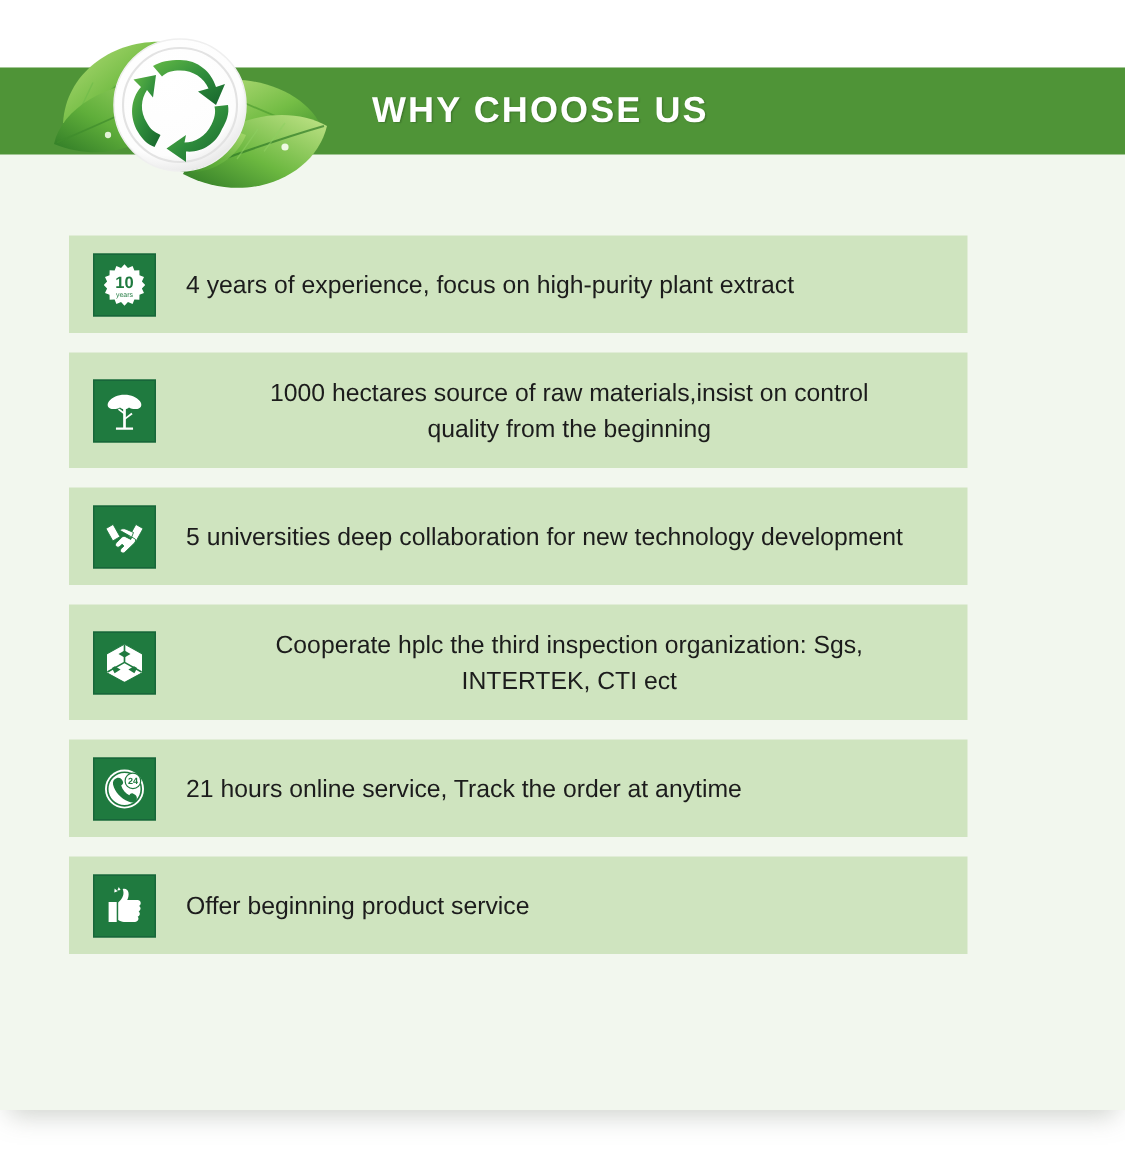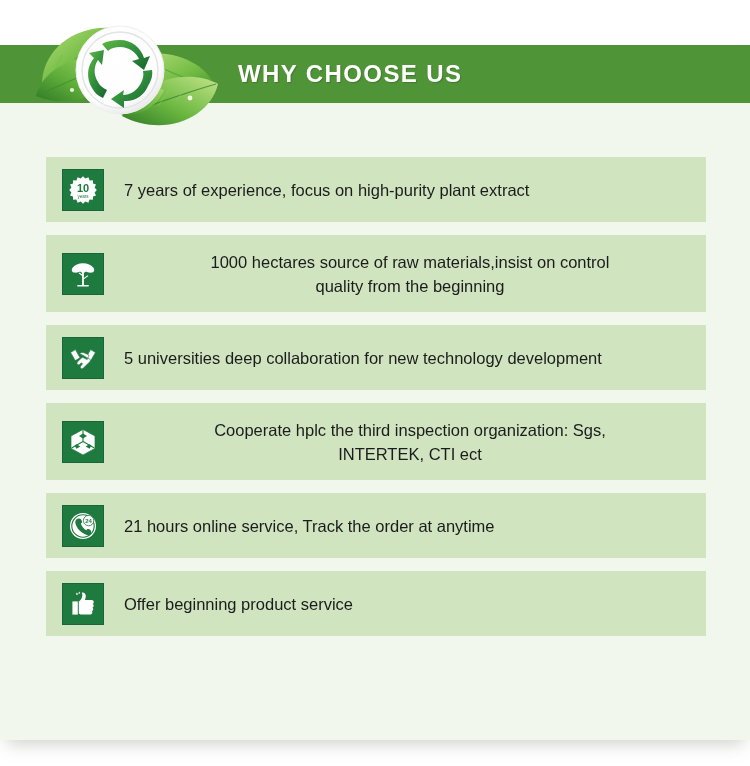--- a/index.html
+++ b/index.html
@@ -44,21 +44,21 @@
   .header-band {
     position: absolute;
     left: 0;
     top: 45px;
     width: 750px;
     height: 58px;
     background: #4f9437;
   }
   .header-title {
     position: absolute;
-    left: 238px;
+    left: 248px;
     top: 45px;
     height: 58px;
     line-height: 58px;
     font-size: 24px;
     font-weight: bold;
     letter-spacing: 1.4px;
     color: #ffffff;
     text-shadow: 1px 1px 1px rgba(0,0,0,0.18);
     white-space: nowrap;
   }
@@ -71,21 +71,21 @@
     width: 212px;
     height: 128px;
   }
   .logo svg { display: block; }
 
   
   .rows {
     position: absolute;
     left: 46px;
     top: 157px;
-    width: 660px;
+    width: 599px;
   }
   .row {
     position: relative;
     background: #cfe4bf;
     display: flex;
     align-items: center;
     margin-bottom: 13px;
     padding: 0;
     box-sizing: border-box;
   }
@@ -199,21 +199,21 @@
   <div class="rows">
 
     <div class="row h1">
       <div class="icon-box">
         <svg width="30" height="30" viewBox="0 0 30 30" xmlns="http://www.w3.org/2000/svg">
           <path fill="#ffffff" d="M15 1.2 L17.3 3.6 L20.4 2.3 L21.6 5.4 L24.9 5.2 L25 8.5 L28 9.6 L26.6 12.6 L28.8 15 L26.6 17.4 L28 20.4 L25 21.5 L24.9 24.8 L21.6 24.6 L20.4 27.7 L17.3 26.4 L15 28.8 L12.7 26.4 L9.6 27.7 L8.4 24.6 L5.1 24.8 L5 21.5 L2 20.4 L3.4 17.4 L1.2 15 L3.4 12.6 L2 9.6 L5 8.5 L5.1 5.2 L8.4 5.4 L9.6 2.3 L12.7 3.6 Z"></path>
           <text x="15" y="17.2" font-family="'Liberation Sans', sans-serif" font-size="11" font-weight="bold" fill="#1f7a3f" text-anchor="middle">10</text>
           <text x="15" y="23" font-family="'Liberation Sans', sans-serif" font-size="4.6" fill="#1f7a3f" text-anchor="middle">years</text>
         </svg>
       </div>
-      <div class="row-text">7 years of experience, focus on high-purity plant extract</div>
+      <div class="row-text">4 years of experience, focus on high-purity plant extract</div>
     </div>
 
     <div class="row h2">
       <div class="icon-box">
         <svg width="30" height="30" viewBox="0 0 30 30" xmlns="http://www.w3.org/2000/svg">
           <g fill="#ffffff">
             <path d="M15 4.2 C19.6 4.2 23.2 6 25.2 8.4 C27 10.6 26.4 13.2 23.6 13.6 C21.4 14 19.4 13.4 18 12.6 C17.2 13.4 16.2 13.8 15 13.8 C13.8 13.8 12.8 13.4 12 12.6 C10.6 13.4 8.6 14 6.4 13.6 C3.6 13.2 3 10.6 4.8 8.4 C6.8 6 10.4 4.2 15 4.2 Z"></path>
             <path d="M14.1 12.5 h1.8 v13.8 h-1.8 Z"></path>
             <path d="M14.8 17.4 L10.6 14.2 L11.4 13.4 L15 16 Z"></path>
             <path d="M15.2 19.6 L19.6 16.2 L20.4 17.1 L15.6 20.6 Z"></path>

